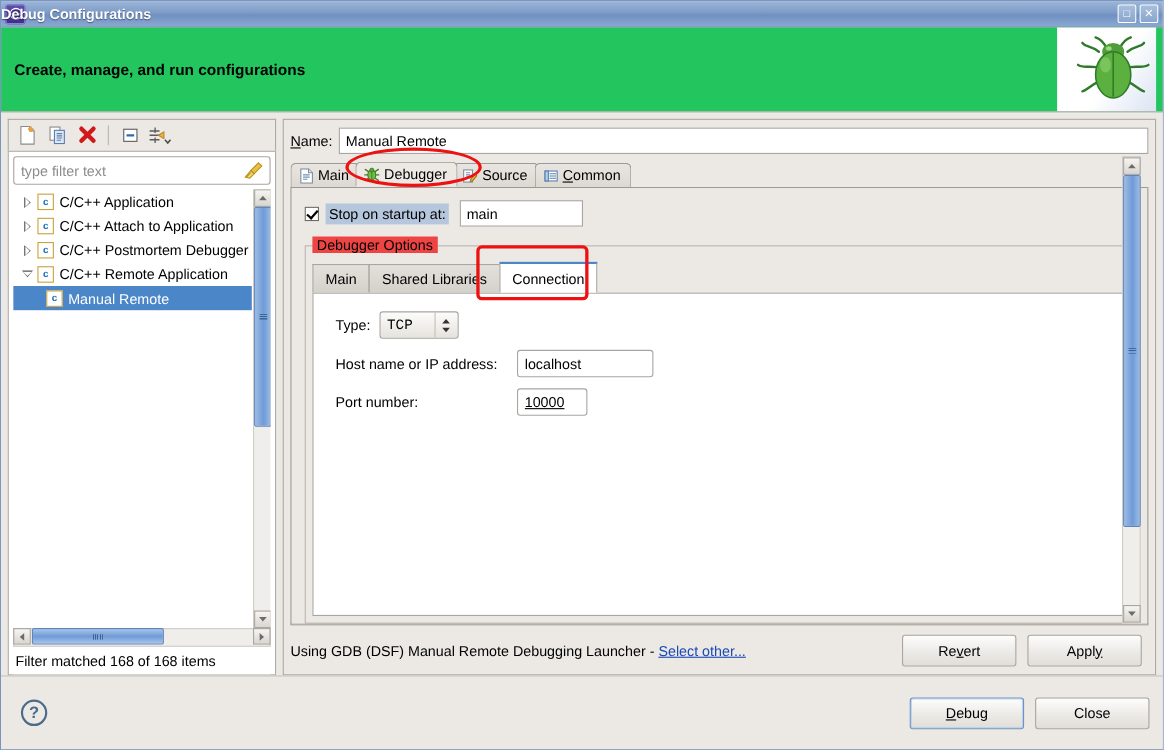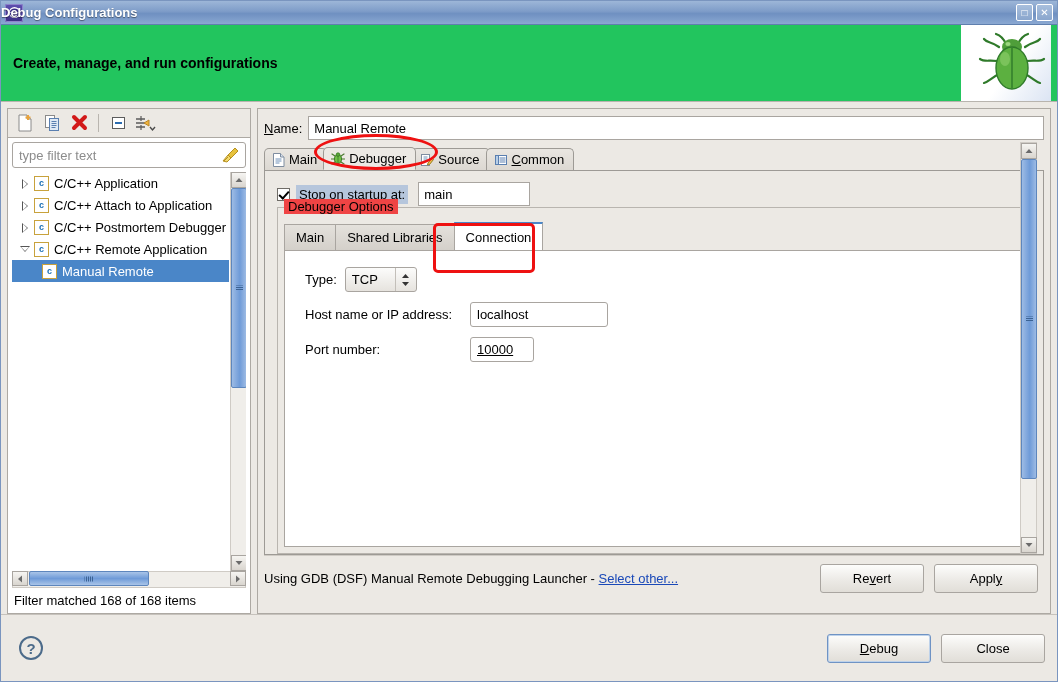--- a/index.html
+++ b/index.html
@@ -277,21 +277,21 @@
     background: #ffffff;
   }
 
   
   .right {
     flex: 1 1 auto;
     display: flex; flex-direction: column;
     border: 1px solid #ada9a3;
     background: #ece9e4;
     box-sizing: border-box;
-    padding: 6px 6px 13px 6px;
+    padding: 6px 6px 0 6px;
     margin-right: 2px;
     position: relative;
   }
   .name-row {
     display: flex; align-items: center; gap: 6px;
     flex: 0 0 26px;
   }
   .name-label { font-size: 13px; }
   .name-label u { text-decoration: underline; }
   .name-input {
@@ -340,21 +340,21 @@
     border-top: none;
     background: #ece9e4;
     box-sizing: border-box;
     padding: 10px 0 0 12px;
     position: relative;
     display: flex; flex-direction: column;
   }
   .stop-row {
     display: flex; align-items: center; gap: 6px;
     flex: 0 0 26px;
-    margin-bottom: 0;
+    margin-bottom: 16px;
   }
   .chk {
     width: 13px; height: 13px;
     border: 1px solid #6f6c67;
     background: #fff;
     box-sizing: border-box;
     position: relative;
   }
   .chk.checked::after {
     content: "";
@@ -425,20 +425,21 @@
   .frow { display: flex; align-items: center; margin-bottom: 10px; }
   .flabel { font-size: 13px; }
   .combo {
     display: inline-flex; align-items: stretch;
     height: 25px; min-width: 72px;
     border: 1px solid #a9a5a0;
     border-radius: 3px;
     background: linear-gradient(to bottom, #fcfcfb, #e6e3de);
     box-sizing: border-box;
     margin-left: 8px;
+    font-family: Liberation Mono, monospace;
   }
   .combo-val {
     flex: 1 1 auto; padding: 0 6px;
     font-size: 13px; line-height: 23px;
   }
   .combo-arrows {
     width: 20px;
     border-left: 1px solid #c3bfb9;
     display: flex; flex-direction: column;
     align-items: center; justify-content: center;
@@ -785,21 +786,21 @@
                   <svg width="9" height="14" viewBox="0 0 9 14">
                     <path d="M4.5 1 L8 5 L1 5 Z" fill="#333"></path>
                     <path d="M4.5 13 L1 9 L8 9 Z" fill="#333"></path>
                   </svg>
                 </span>
               </span>
             </div>
 
             <div class="frow">
               <span class="flabel" style="width:165px;">Host name or IP address:</span>
-              <input class="tinput" style="width: 138px;" type="text" value="localhost">
+              <input class="tinput" style="width: 124px;" type="text" value="localhost">
             </div>
 
             <div class="frow">
               <span class="flabel" style="width:165px;">Port number:</span>
               <input class="tinput" style="width: 64px; text-decoration: underline;" type="text" value="10000">
             </div>
           </div>
         </div>
 
         <div class="rv-scroll" style="top:-29px;">

